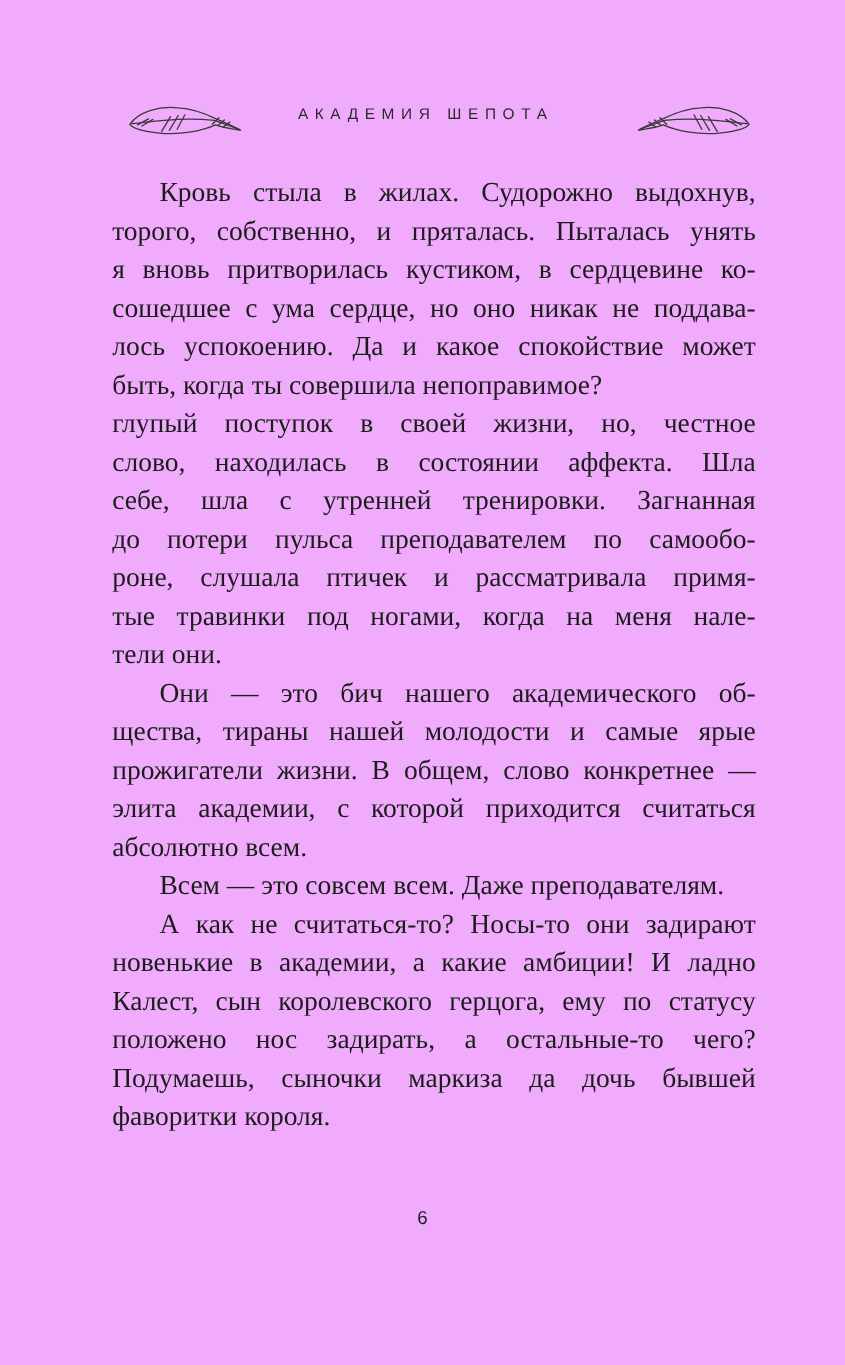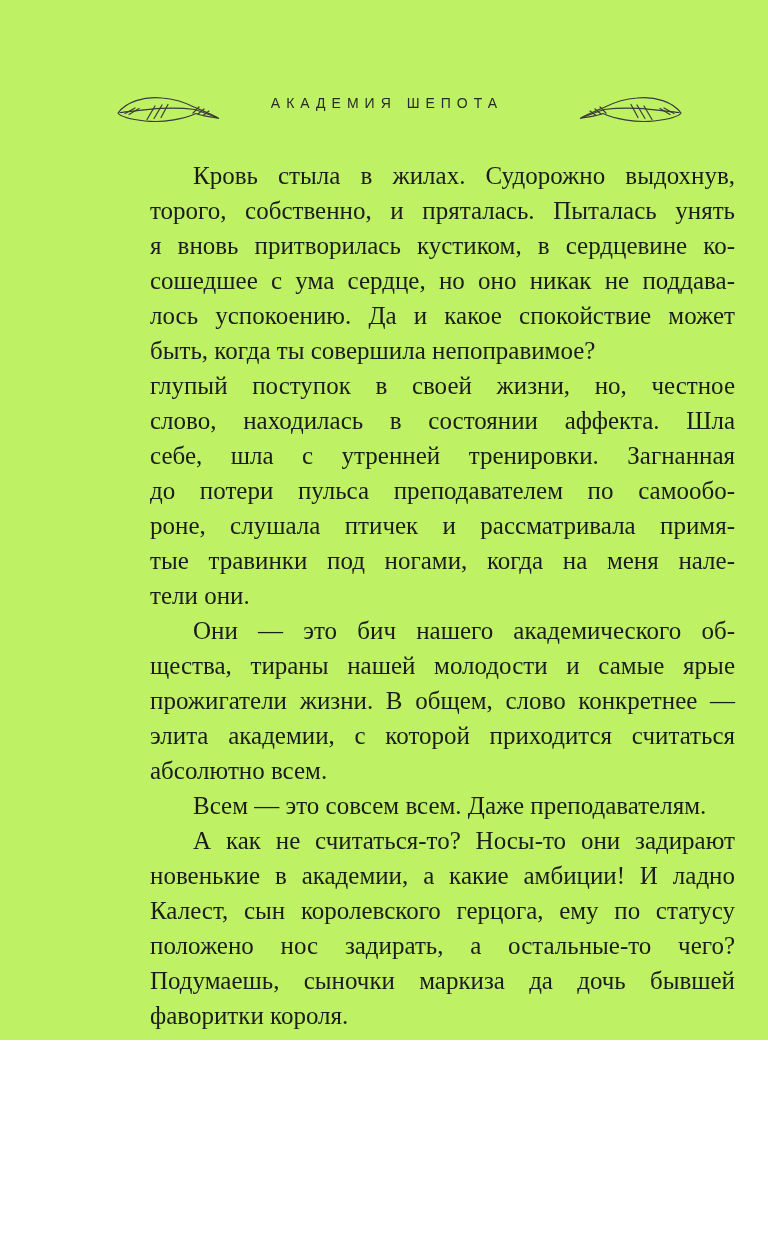--- a/index.html
+++ b/index.html
@@ -3,22 +3,22 @@
 <meta charset="utf-8">
 <style>
   html, body {
     margin: 0;
     padding: 0;
     background: #ffffff;
   }
   .page {
     position: relative;
     width: 768px;
-    height: 1040px;
-    background: #bef264;
+    height: 1241px;
+    background: #f0abfc;
     overflow: hidden;
     font-family: "Liberation Serif", serif;
     color: #1c1c1c;
   }
 
   
   .running-title {
     position: absolute;
     top: 95px;
     left: 0;
@@ -40,21 +40,20 @@
   .ornament.left  { left: 113px; }
   .ornament.right { left: 576px; transform: scaleX(-1); }
   .ornament svg { display: block; width: 110px; height: 30px; }
 
   
   .text-block {
     position: absolute;
     top: 158px;
     left: 102px;
     width: 585px;
-    margin-left: 48px;
   }
   .line {
     font-size: 25px;
     line-height: 35px;
     height: 35px;
     white-space: nowrap;
     text-align: justify;
     text-align-last: justify;
     color: #1c1c1c;
   }

